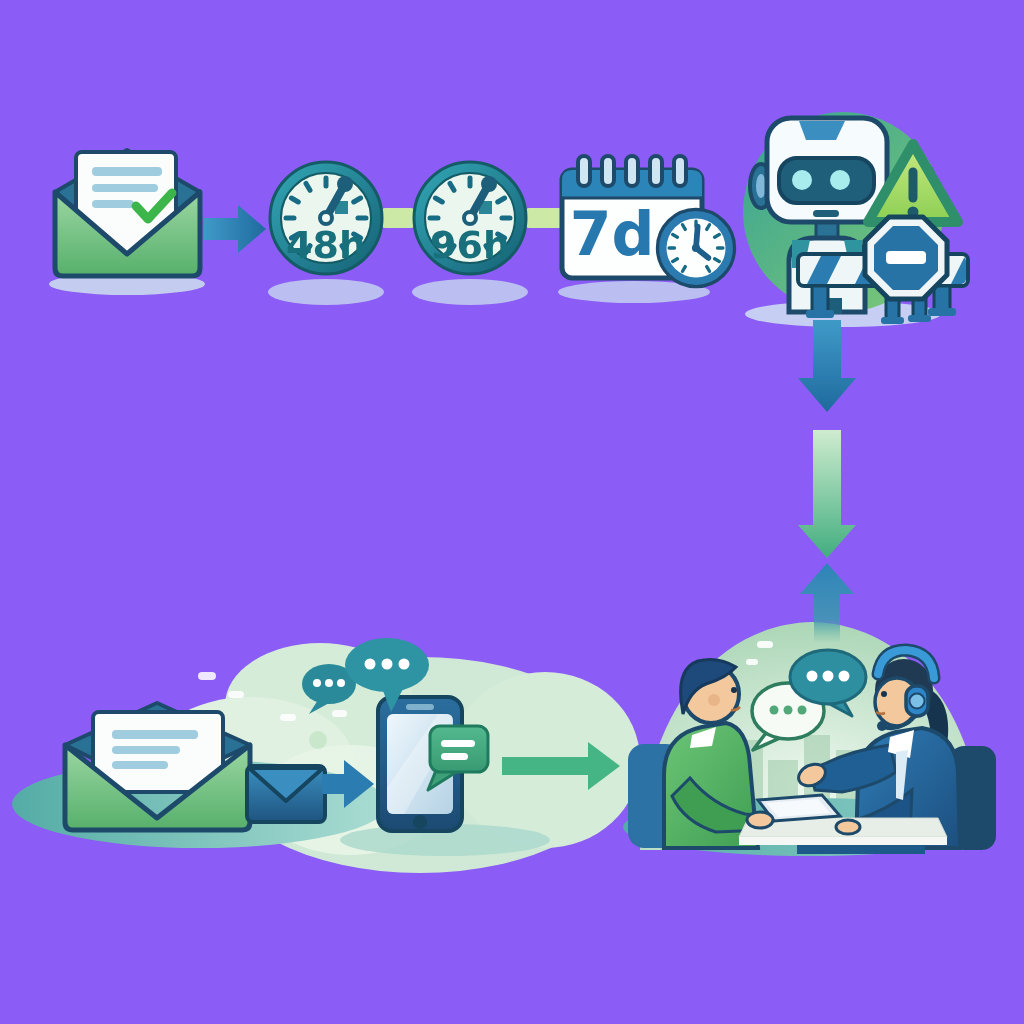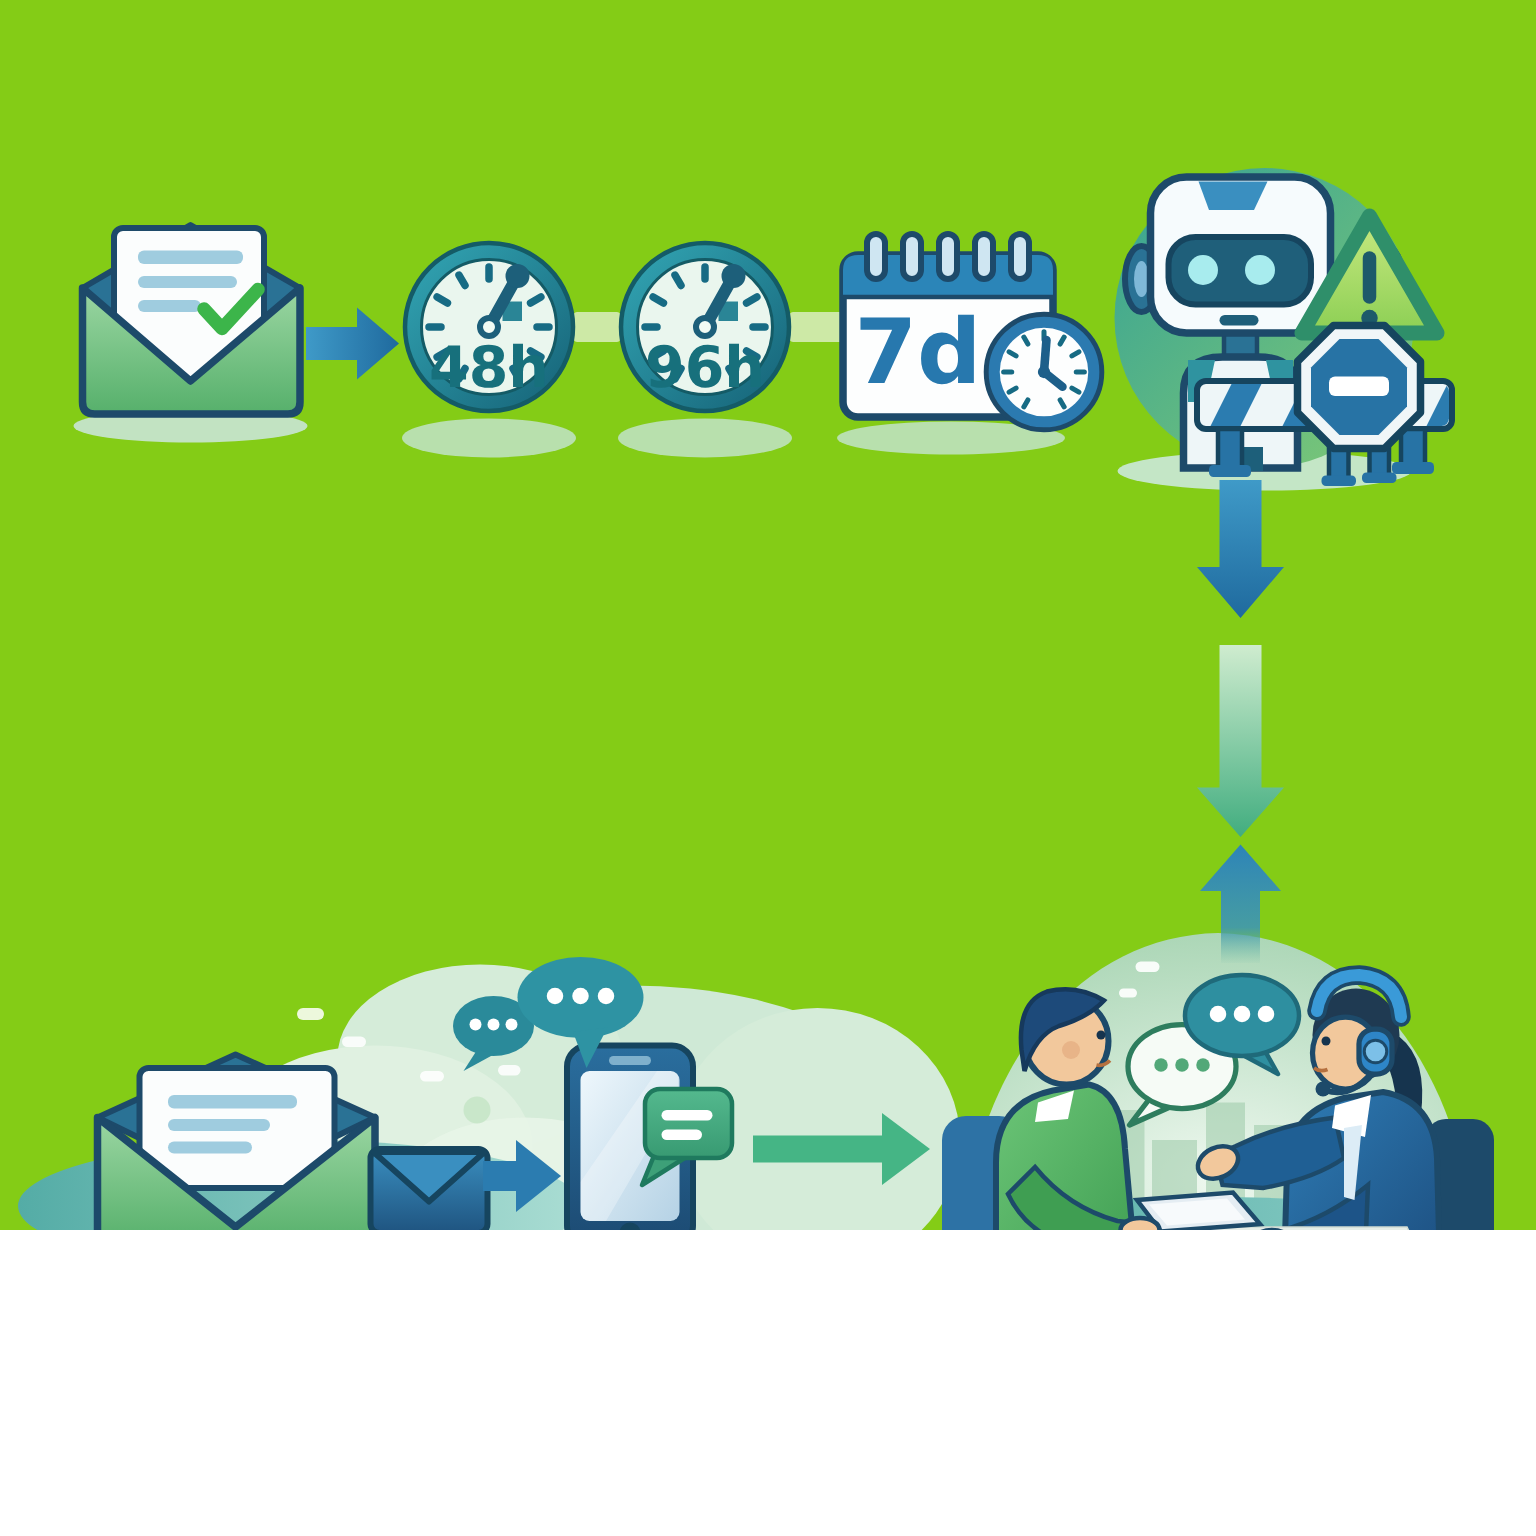--- a/index.html
+++ b/index.html
@@ -1,16 +1,16 @@
 <!DOCTYPE html>
 <html><head>
 <meta charset="utf-8">
 <style>
   html,body{margin:0;padding:0;background:#ffffff;}
-  .canvas{position:relative;width:1024px;height:820px;background:#84cc16;overflow:hidden;
+  .canvas{position:relative;width:1024px;height:1024px;background:#8b5cf6;overflow:hidden;
           font-family:"DejaVu Sans","Liberation Sans",sans-serif;}
   svg{display:block;}
   text{font-family:"DejaVu Sans","Liberation Sans",sans-serif;font-weight:bold;}
 </style>
 </head>
 <body>
 
 <div class="canvas">
 <svg width="1024" height="1024" viewBox="0 0 1024 1024">
   <defs>

